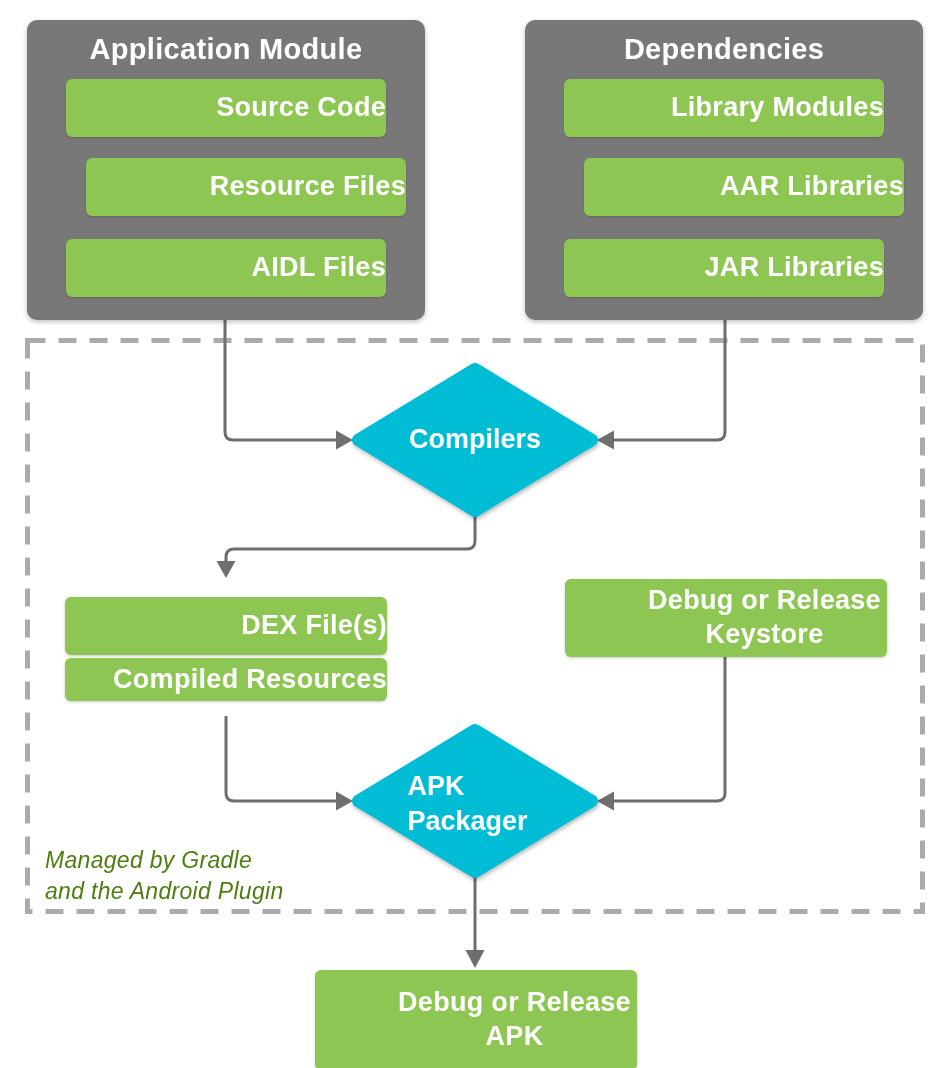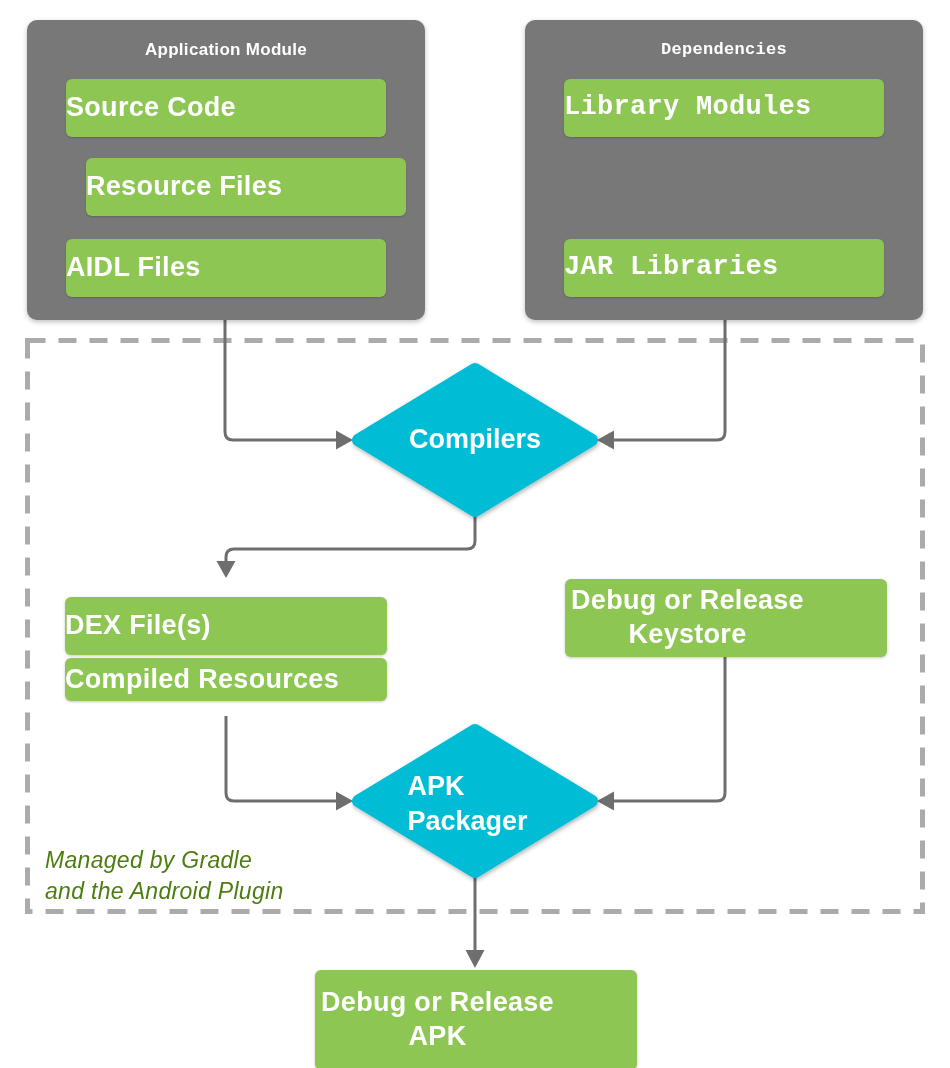--- a/index.html
+++ b/index.html
@@ -18,28 +18,28 @@
     width: 398px;
     height: 300px;
     background: #787878;
     border-radius: 10px;
     box-shadow: 0 2px 5px rgba(0,0,0,0.25);
   }
   .group-title {
     position: absolute;
     left: 0; top: 0; right: 0; height: 59px;
     display: flex; align-items: center; justify-content: center;
-    color: #ffffff; font-size: 17px; font-weight: bold;
+    color: #ffffff; font-size: 29px; font-weight: bold;
     letter-spacing: 0.3px;
   }
   .chip {
     position: absolute;
     background: #8DC653;
     border-radius: 6px;
-    display: flex; align-items: center; justify-content: flex-start;
+    display: flex; align-items: center; justify-content: flex-end;
     text-align: center;
     color: #ffffff; font-size: 27px; font-weight: bold;
     letter-spacing: 0.3px;
     box-shadow: 0 1px 3px rgba(0,0,0,0.22);
     line-height: 1.25;
   }
   .chip span { display: inline-block; }
   .group .chip { left: 39px; width: 320px; height: 58px; box-shadow: 0 1px 2px rgba(0,0,0,0.18); }
   .chip.row1 { top: 59px; }
   .chip.row2 { top: 138px; margin-left: 20px; }
@@ -106,24 +106,27 @@
         <span>Source Code</span>
       </div>
     <div class="chip row2">
         <span>Resource Files</span>
       </div>
     <div class="chip row3">
         <span>AIDL Files</span>
       </div>
   </div>
 
-  <div class="group" style="left:525px; top:20px;font-family:Liberation Mono, monospace;">
+  <div class="group" style="left:525px; top:20px;">
     <div class="group-title">Dependencies</div>
     <div class="chip row1">
         <span>Library Modules</span>
+      </div>
+    <div class="chip row2">
+        <span>AAR Libraries</span>
       </div>
     <div class="chip row3">
         <span>JAR Libraries</span>
       </div>
   </div>
 
   <div class="diamond-label" style="left:352px; top:363px; width:246px; height:154px;">Compilers</div>
 
   <div class="chip" style="left:65px; top:580px; width:322px; height:58px;margin-top:17px;">
     <span>DEX File(s)</span>

